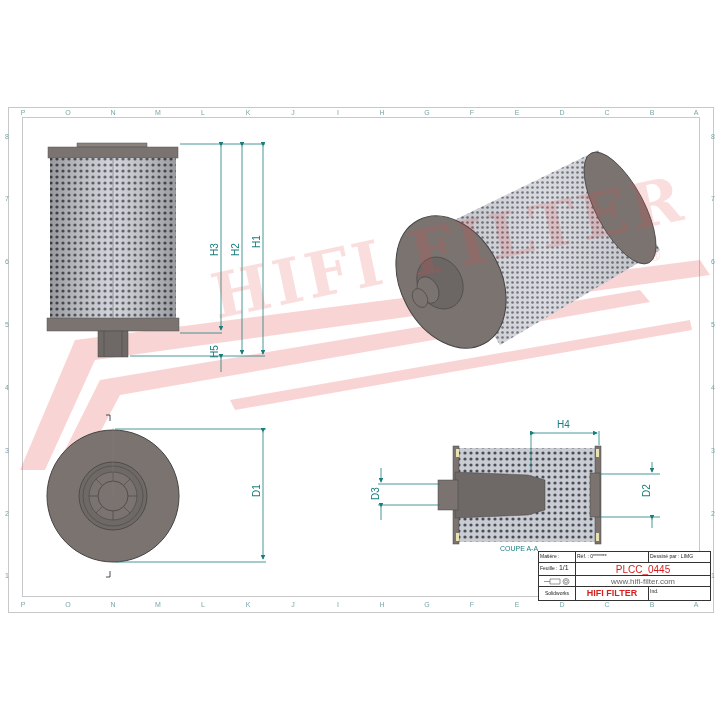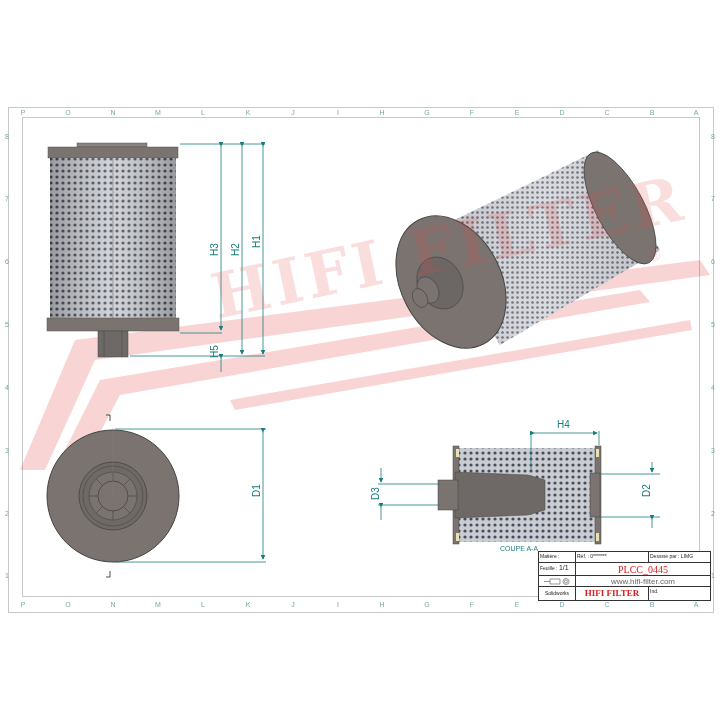--- a/index.html
+++ b/index.html
@@ -6,21 +6,21 @@
   body{width:720px;height:720px;position:relative;overflow:hidden;font-family:"Liberation Sans",sans-serif;}
   .sheet{position:absolute;left:8px;top:107px;width:704px;height:504px;border:1px solid #c8c8c8;}
   .inner{position:absolute;left:22px;top:117px;width:676px;height:478px;border:1px solid #c8c8c8;}
   .zone-h{position:absolute;font-size:7px;color:#7aa6a8;text-align:center;width:20px;}
   .zone-v{position:absolute;font-size:7px;color:#7aa6a8;width:14px;text-align:center;}
   svg{position:absolute;left:0;top:0;}
   .dim{position:absolute;font-size:10px;color:#1a7d7d;}
   .rot{transform:rotate(-90deg);transform-origin:center;}
   .tb{position:absolute;left:538px;top:551px;width:171px;height:48px;border:1px solid #333;background:#fff;font-size:5px;color:#222;}
   .tb .cell{position:absolute;border-right:1px solid #333;border-bottom:1px solid #333;box-sizing:border-box;padding:1px;}
-  .red{color:#d62020;font-weight:bold;font-family:Liberation Serif, serif;}
+  .red{color:#d62020;font-weight:bold;}
   .wm{position:absolute;font-family:"DejaVu Serif",serif;font-weight:bold;color:rgba(230,70,70,0.18);}
 </style>
 </head>
 <body>
 
 <div class="sheet"></div>
 <div class="inner"></div>
 
 <div>
   <span class="zone-h" style="left:13px;top:109px">P</span>

